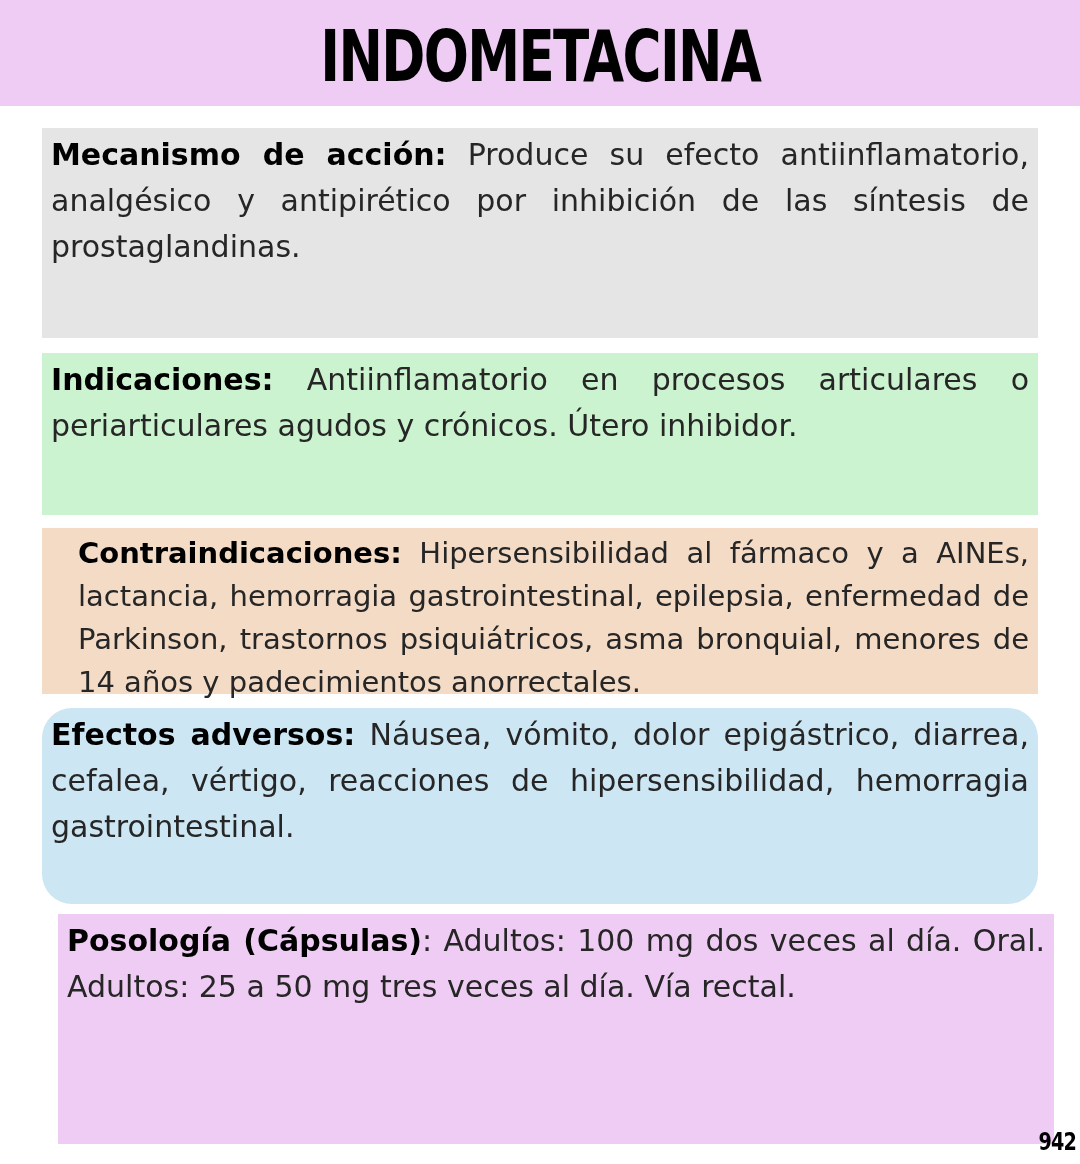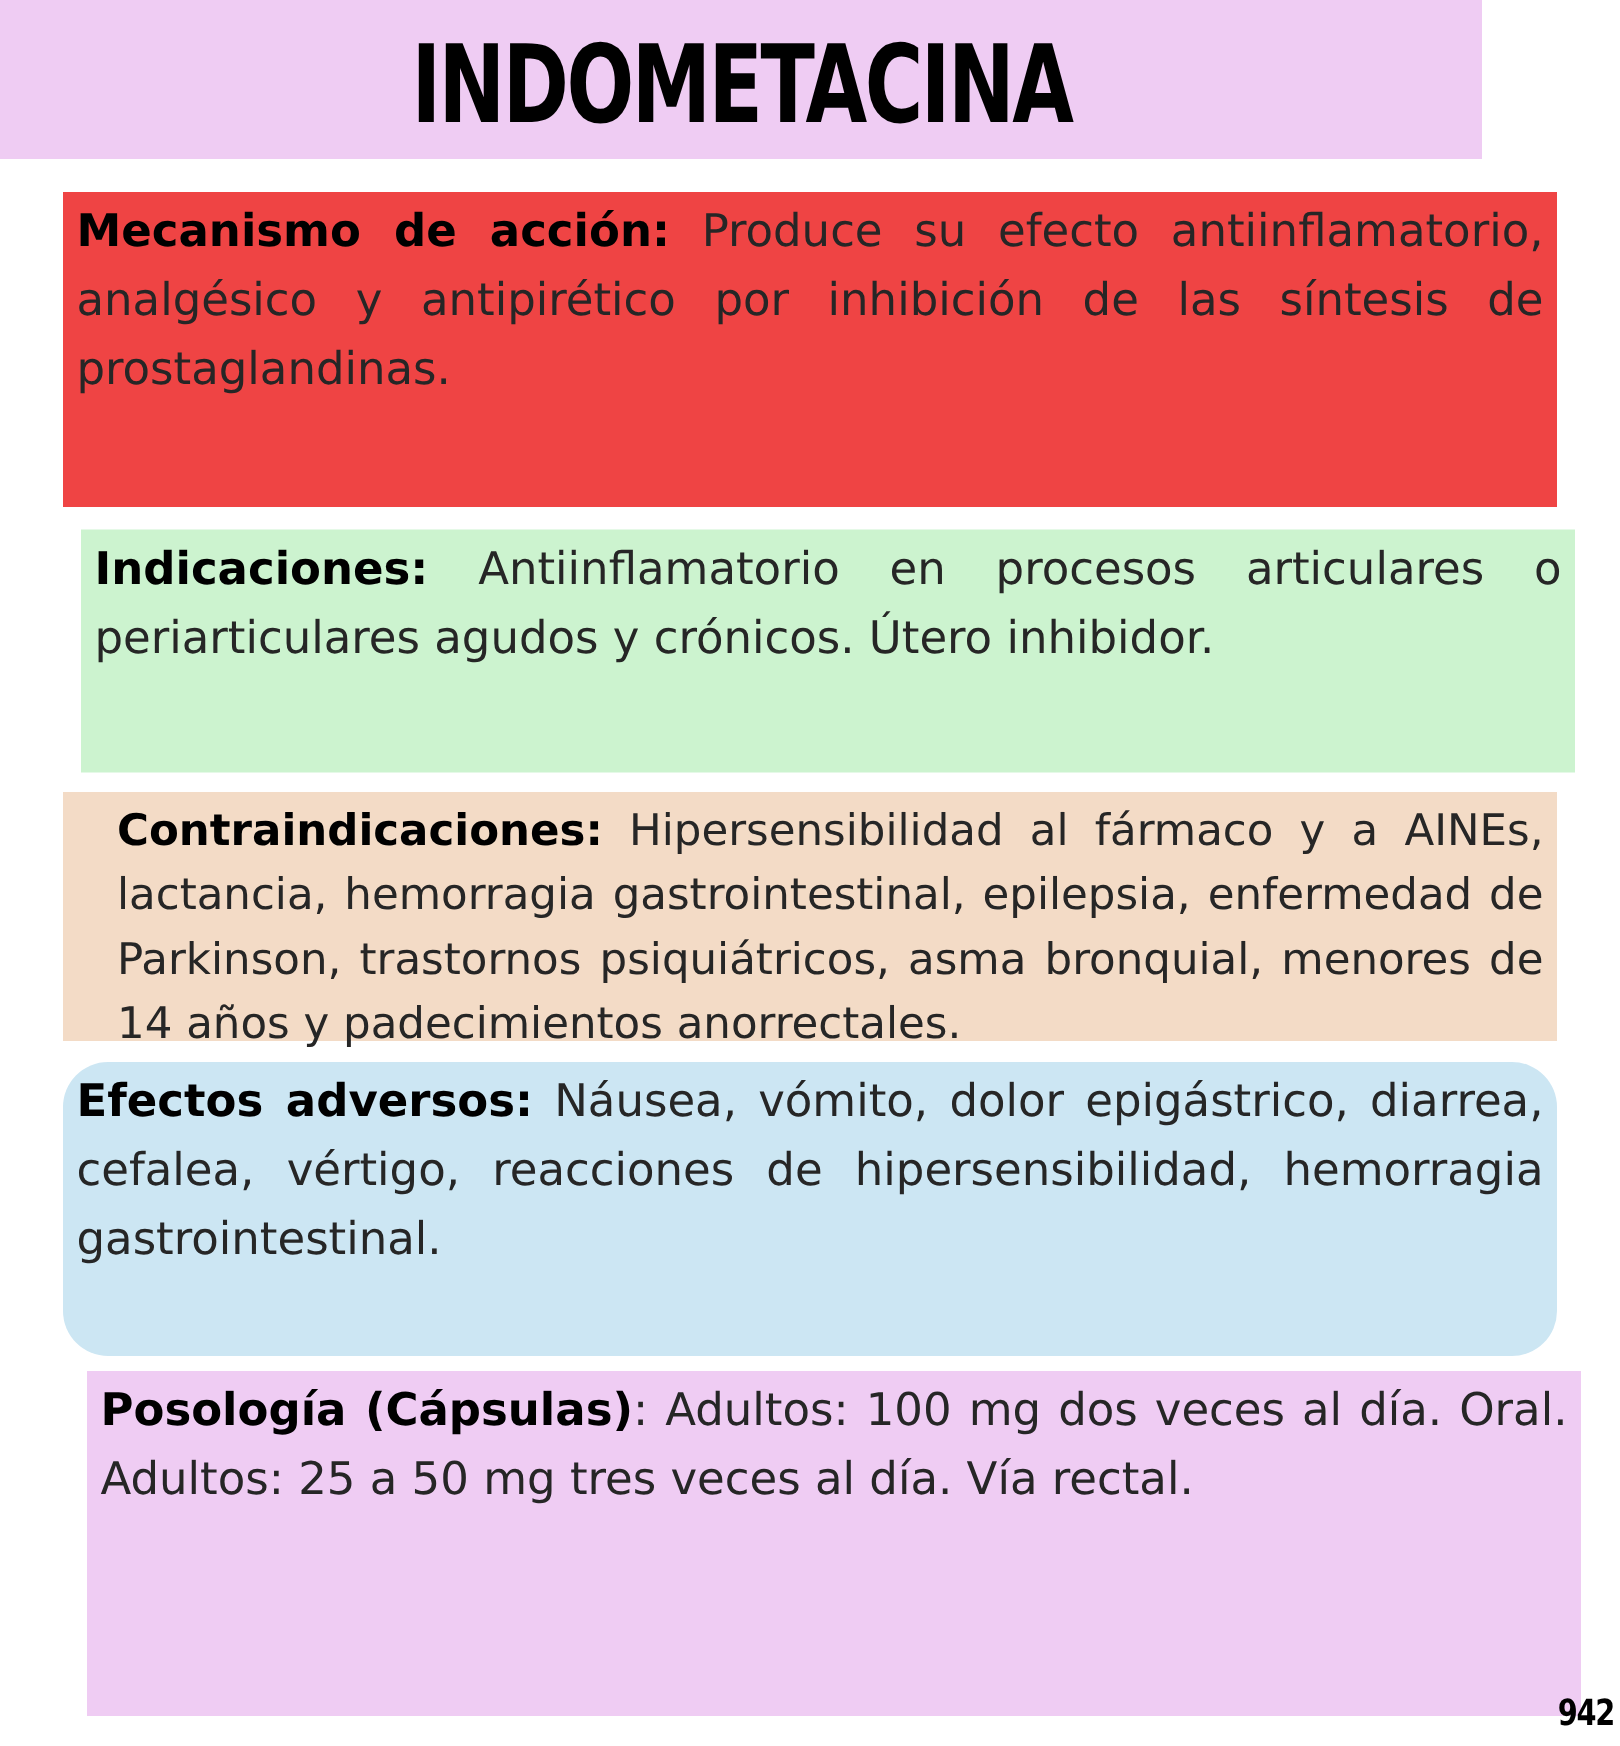--- a/index.html
+++ b/index.html
@@ -11,21 +11,21 @@
       width: 1080px;
       height: 1164px;
       position: relative;
       overflow: hidden;
       font-family: "DejaVu Sans", sans-serif;
       color: #1a1a1a;
     }
     .header {
       position: absolute;
       left: 0; top: 0;
-      width: 988px;
+      width: 1080px;
       height: 106px;
       background: #efccf3;
       display: flex;
       align-items: center;
       justify-content: center;
     }
     .title {
       font-family: "DejaVu Sans Condensed", "DejaVu Sans", sans-serif;
       font-weight: bold;
       font-size: 72px;
@@ -66,25 +66,25 @@
       color: #000;
     }
   </style>
 </head>
 <body>
 
 <div class="header">
   <div class="title">INDOMETACINA</div>
 </div>
 
-<div class="card mecanismo" style="background:#ef4444;">
+<div class="card mecanismo" style="background:#e5e5e5;">
   <span class="label">Mecanismo de acción:</span><span> Produce su efecto antiinflamatorio, analgésico y antipirético por inhibición de las síntesis de prostaglandinas.</span>
 </div>
 
-<div class="card indicaciones" style="background:#ccf3cf;margin-left:12px;">
+<div class="card indicaciones" style="background:#ccf3cf;">
   <span class="label">Indicaciones:</span><span>  Antiinflamatorio en procesos articulares o periarticulares agudos y crónicos. Útero inhibidor.</span>
 </div>
 
 <div class="card contraindicaciones" style="background:#f3dbc6;padding-left:36px;">
   <span class="label">Contraindicaciones:</span><span> Hipersensibilidad al fármaco y a AINEs, lactancia, hemorragia gastrointestinal, epilepsia, enfermedad de Parkinson, trastornos psiquiátricos, asma bronquial, menores de 14 años y padecimientos anorrectales.</span>
 </div>
 
 <div class="card efectos" style="background:#cce6f3;border-radius:30px;">
   <span class="label">Efectos adversos:</span><span> Náusea, vómito, dolor epigástrico, diarrea, cefalea, vértigo, reacciones de hipersensibilidad, hemorragia gastrointestinal.</span>
 </div>

